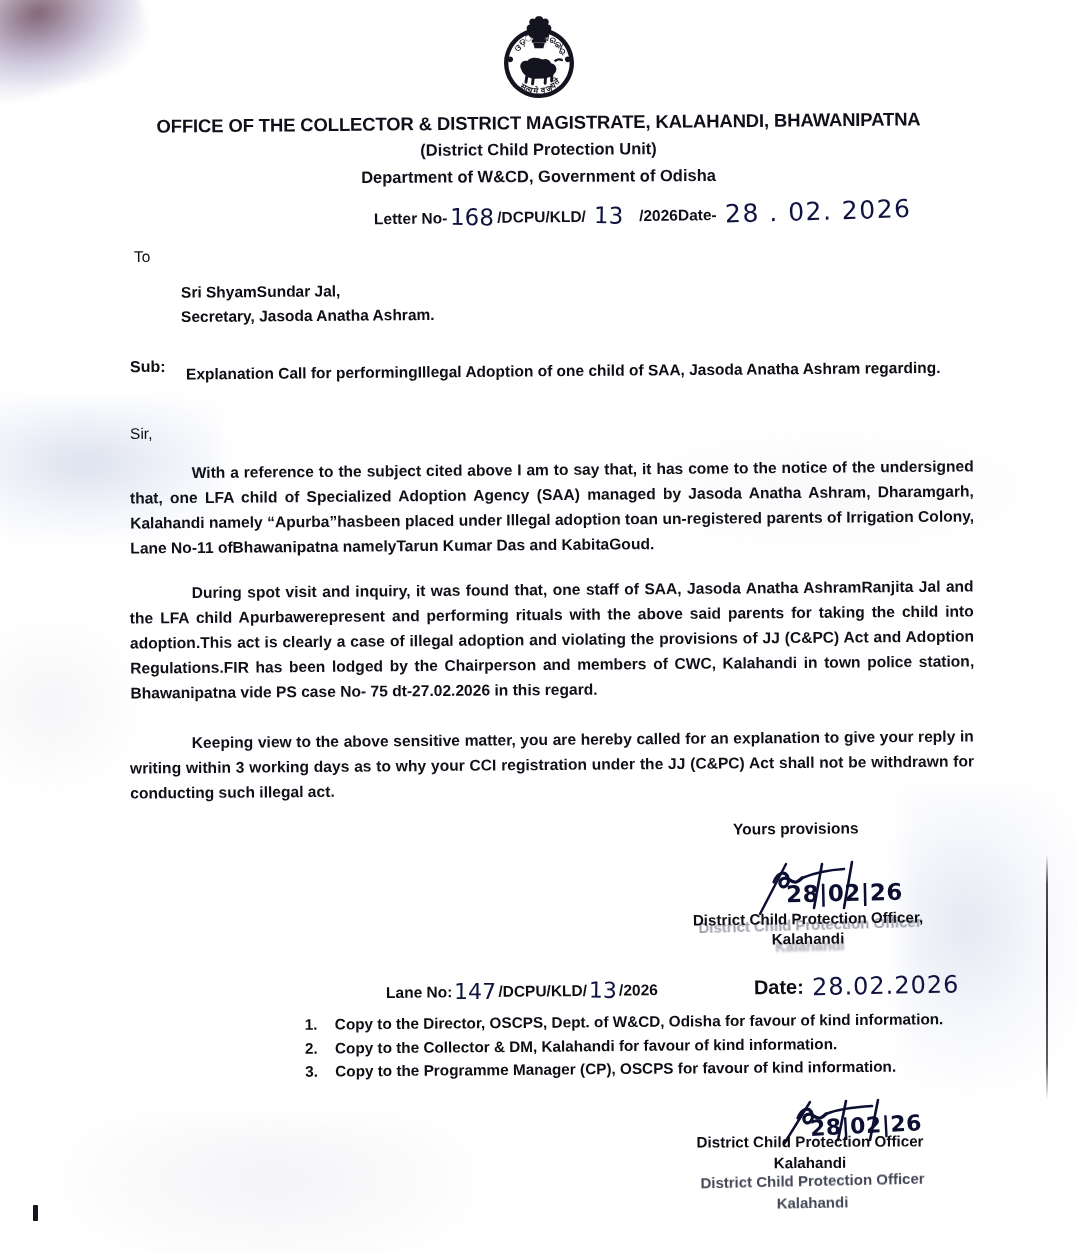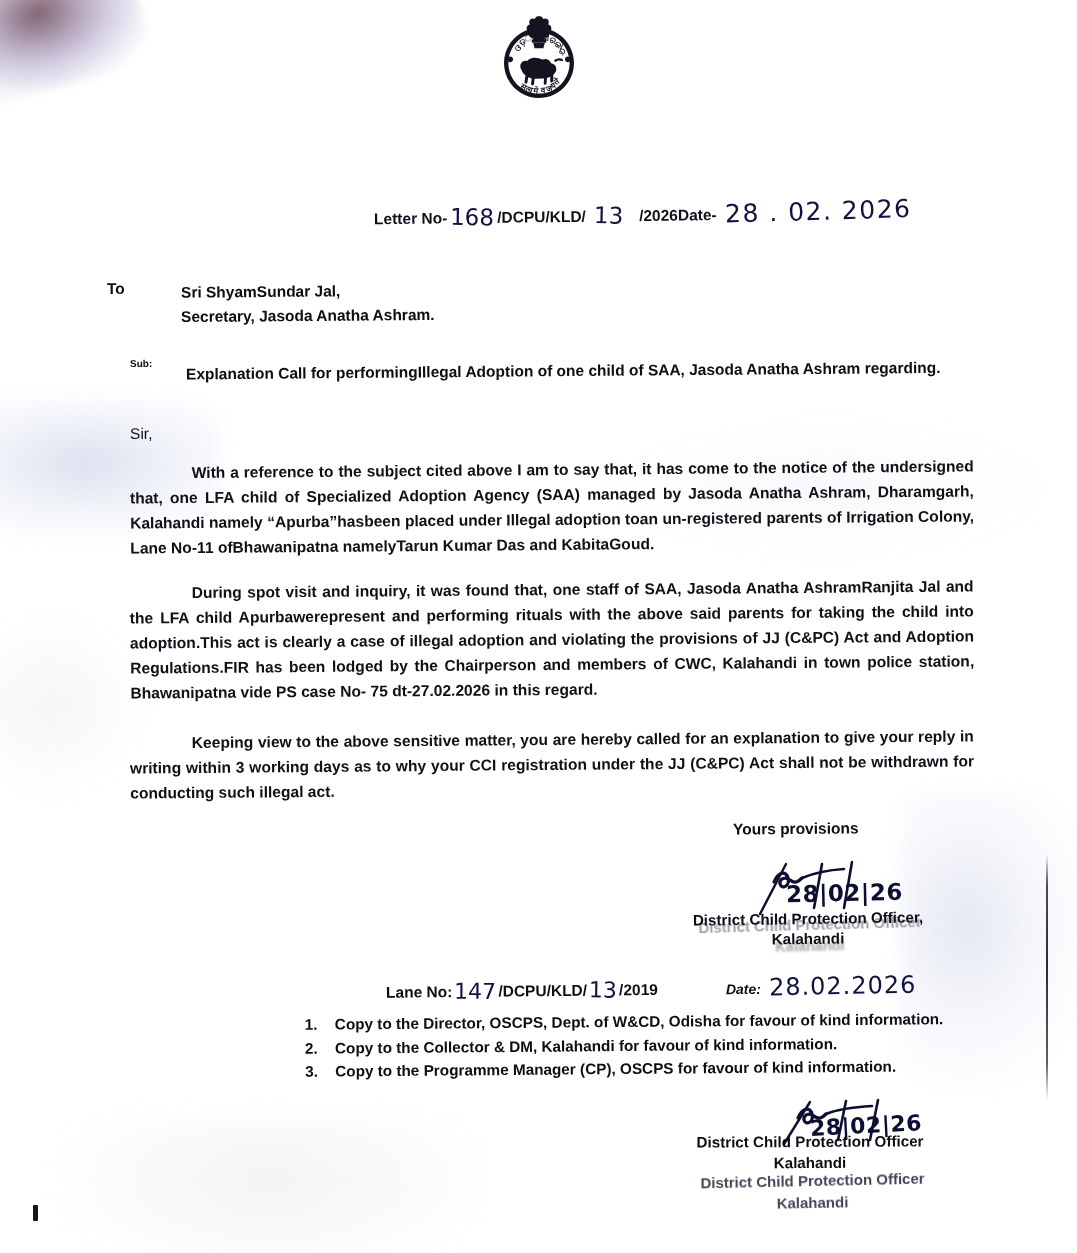--- a/index.html
+++ b/index.html
@@ -177,43 +177,42 @@
     line-height: 1;
     margin-left: 8px;
     letter-spacing: 1.5px;
     transform: rotate(-1deg) translateY(1px);
     display: inline-block;
   }
 
   
   .to-label {
     position: absolute;
-    top: 248px; left: 107px;
-    font-size: 15.5px; font-weight: 700;
-    transform: rotate(-0.5deg);
-    margin-top: 32px;
+    top: 248px; left: 134px;
+    font-size: 15.5px; font-weight: 400;
+    transform: rotate(-0.5deg);
   }
   .to-name {
     position: absolute;
     top: 283px; left: 181px;
     font-size: 15.5px; font-weight: 700;
     transform: rotate(-0.5deg);
   }
   .to-role {
     position: absolute;
     top: 307px; left: 181px;
     font-size: 15.5px; font-weight: 700;
     transform: rotate(-0.5deg);
   }
 
   
   .sub-label {
     position: absolute;
     top: 358px; left: 130px;
-    font-size: 10px; font-weight: 700;
+    font-size: 16px; font-weight: 700;
     transform: rotate(-0.5deg);
   }
   .sub-text {
     position: absolute;
     top: 358px; left: 186px;
     width: 788px;
     font-size: 15.5px; font-weight: 700;
     line-height: 1.62;
     text-align: justify;
     text-align-last: left;
@@ -320,23 +319,22 @@
     display: inline-block;
     transform: rotate(1deg) translateY(2px);
   }
   .hw-memoserial {
     font-size: 22px; line-height: 1;
     margin: 0 2px;
     display: inline-block;
     transform: rotate(1.5deg) translateY(2px);
   }
   .memo-date-lbl {
-    font-size: 14px; font-weight: 700;
-    margin-left: 68px;
-    font-style: italic;
+    font-size: 20px; font-weight: 700;
+    margin-left: 96px;
   }
   .hw-memodate {
     font-size: 24px; line-height: 1;
     margin-left: 8px;
     letter-spacing: 1px;
     display: inline-block;
     transform: rotate(-0.5deg) translateY(1px);
   }
 
   
@@ -453,20 +451,25 @@
         <text x="38" y="79" transform="rotate(17 38 79)">त्य</text>
         <text x="46" y="81" transform="rotate(7 46 81)">मे</text>
         <text x="54" y="81" transform="rotate(-5 54 81)">व</text>
         <text x="60" y="80" transform="rotate(-14 60 80)">ज</text>
         <text x="65" y="77" transform="rotate(-24 65 77)">य</text>
         <text x="69" y="73" transform="rotate(-32 69 73)">ते</text>
       </g>
     </svg>
   </div>
 
+  <div class="letterhead">
+    <div class="lh-line1">OFFICE OF THE COLLECTOR &amp; DISTRICT MAGISTRATE, KALAHANDI, BHAWANIPATNA</div>
+    <div class="lh-line2">(District Child Protection Unit)</div>
+    <div class="lh-line3">Department of W&amp;CD, Government of Odisha</div>
+  </div>
 
   <div class="letterno-row">
     <span class="lbl-bold">Letter No-</span>
     <span class="hw hw-letterno">168</span>
     <span class="lbl-bold">/DCPU/KLD/</span>
     <span class="hw hw-serial">13</span>
     <span class="lbl-bold">/2026Date-</span>
     <span class="hw hw-date">28 . 02. 2026</span>
   </div>
 
@@ -497,21 +500,21 @@
   <div class="desig-1">District Child Protection Officer,</div>
   <div class="desig-1b">Kalahandi</div>
   <div class="stamp-1a">District Child Protection Officer</div>
   <div class="stamp-1b">Kalahandi</div>
 
   <div class="memo-row">
     <span class="memo-lbl">Lane No:</span>
     <span class="hw hw-memono">147</span>
     <span class="memo-lbl">/DCPU/KLD/</span>
     <span class="hw hw-memoserial">13</span>
-    <span class="memo-lbl">/2019</span>
+    <span class="memo-lbl">/2026</span>
     <span class="memo-date-lbl">Date:</span>
     <span class="hw hw-memodate">28.02.2026</span>
   </div>
 
   <ul class="copy-list">
     <li>
       <span class="copy-num">1.</span>
       <span>Copy to the Director, OSCPS, Dept. of W&amp;CD, Odisha for favour of kind information.</span>
     </li>
     <li>

